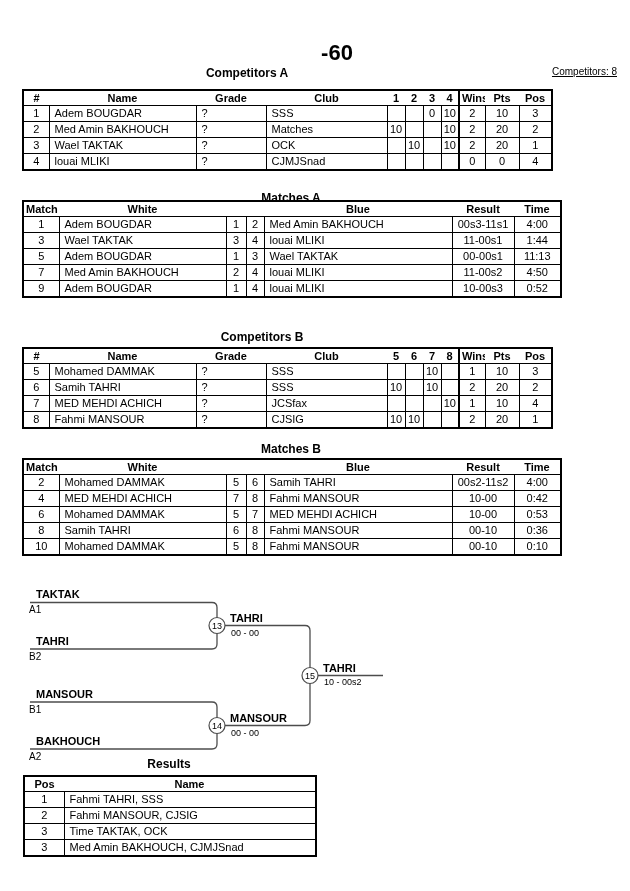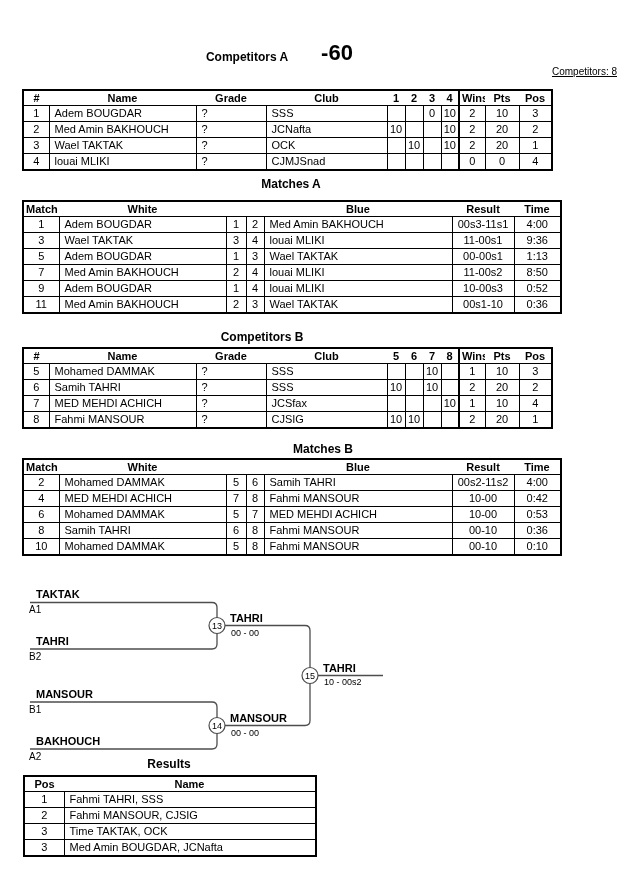--- a/index.html
+++ b/index.html
@@ -38,21 +38,21 @@
   .bk-seed{font-size:10px;}
   .bk-score{font-size:9px;}
   .bk-node{font-size:9px;}
 </style>
 </head>
 <body>
 
 <div id="page-title">-60</div>
 <div id="competitors-count">Competitors: 8</div>
 
-<div class="heading" style="top:50px;left:247px;">Competitors A</div>
+<div class="heading" style="top:66px;left:247px;">Competitors A</div>
 <table style="top:89px;left:22px;width:531px;">
   <colgroup>
     <col style="width:26px">
       <col style="width:147px">
       <col style="width:70px">
       <col style="width:121px">
     <col style="width:18px">
       <col style="width:18px">
       <col style="width:18px">
       <col style="width:18px">
@@ -86,21 +86,21 @@
         <td class="c">0</td>
         <td class="c">10</td>
         <td class="c wl">2</td>
         <td class="c">10</td>
         <td class="c">3</td>
       </tr>
       <tr>
         <td class="c">2</td>
         <td class="nm">Med Amin BAKHOUCH</td>
         <td class="nm">?</td>
-        <td class="nm">JCNafta</td>
+        <td class="nm">Matches</td>
         <td class="c">10</td>
         <td class="c"></td>
         <td class="c"></td>
         <td class="c">10</td>
         <td class="c wl">2</td>
         <td class="c">20</td>
         <td class="c">2</td>
       </tr>
       <tr>
         <td class="c">3</td>
@@ -124,21 +124,21 @@
         <td class="c"></td>
         <td class="c"></td>
         <td class="c"></td>
         <td class="c wl">0</td>
         <td class="c">0</td>
         <td class="c">4</td>
       </tr>
     </tbody>
 </table>
 
-<div class="heading" style="top:177px;left:291px;">Matches A</div>
+<div class="heading" style="top:191px;left:291px;">Matches A</div>
 <table style="top:200px;left:22px;width:538px;">
   <colgroup>
     <col style="width:36px">
       <col style="width:167px">
       <col style="width:20px">
       <col style="width:18px">
     <col style="width:188px">
       <col style="width:62px">
       <col style="width:47px">
   </colgroup>
@@ -163,57 +163,48 @@
         <td class="c">00s3-11s1</td>
         <td class="c">4:00</td>
       </tr>
       <tr>
         <td class="c">3</td>
         <td class="nm">Wael TAKTAK</td>
         <td class="c">3</td>
         <td class="c">4</td>
         <td class="nm">louai MLIKI</td>
         <td class="c">11-00s1</td>
-        <td class="c">9:36</td>
+        <td class="c">1:44</td>
       </tr>
       <tr>
         <td class="c">5</td>
         <td class="nm">Adem BOUGDAR</td>
         <td class="c">1</td>
         <td class="c">3</td>
         <td class="nm">Wael TAKTAK</td>
         <td class="c">00-00s1</td>
-        <td class="c">1:13</td>
+        <td class="c">11:13</td>
       </tr>
       <tr>
         <td class="c">7</td>
         <td class="nm">Med Amin BAKHOUCH</td>
         <td class="c">2</td>
         <td class="c">4</td>
         <td class="nm">louai MLIKI</td>
         <td class="c">11-00s2</td>
-        <td class="c">8:50</td>
+        <td class="c">4:50</td>
       </tr>
       <tr>
         <td class="c">9</td>
         <td class="nm">Adem BOUGDAR</td>
         <td class="c">1</td>
         <td class="c">4</td>
         <td class="nm">louai MLIKI</td>
         <td class="c">10-00s3</td>
         <td class="c">0:52</td>
-      </tr>
-      <tr>
-        <td class="c">11</td>
-        <td class="nm">Med Amin BAKHOUCH</td>
-        <td class="c">2</td>
-        <td class="c">3</td>
-        <td class="nm">Wael TAKTAK</td>
-        <td class="c">00s1-10</td>
-        <td class="c">0:36</td>
       </tr>
     </tbody>
 </table>
 
 <div class="heading" style="top:330px;left:262px;">Competitors B</div>
 <table style="top:347px;left:22px;width:531px;">
   <colgroup>
     <col style="width:26px">
       <col style="width:147px">
       <col style="width:70px">
@@ -290,21 +281,21 @@
         <td class="c">10</td>
         <td class="c"></td>
         <td class="c"></td>
         <td class="c wl">2</td>
         <td class="c">20</td>
         <td class="c">1</td>
       </tr>
     </tbody>
 </table>
 
-<div class="heading" style="top:442px;left:291px;margin-left:32px;">Matches B</div>
+<div class="heading" style="top:442px;left:291px;">Matches B</div>
 <table style="top:458px;left:22px;width:538px;">
   <colgroup>
     <col style="width:36px">
       <col style="width:167px">
       <col style="width:20px">
       <col style="width:18px">
     <col style="width:188px">
       <col style="width:62px">
       <col style="width:47px">
   </colgroup>
@@ -422,16 +413,16 @@
       <tr>
         <td class="c">2</td>
         <td class="nm">Fahmi MANSOUR, CJSIG</td>
       </tr>
       <tr>
         <td class="c">3</td>
         <td class="nm">Time TAKTAK, OCK</td>
       </tr>
       <tr>
         <td class="c">3</td>
-        <td class="nm">Med Amin BOUGDAR, JCNafta</td>
+        <td class="nm">Med Amin BAKHOUCH, CJMJSnad</td>
       </tr>
     </tbody>
 </table>
 
 </body></html>

